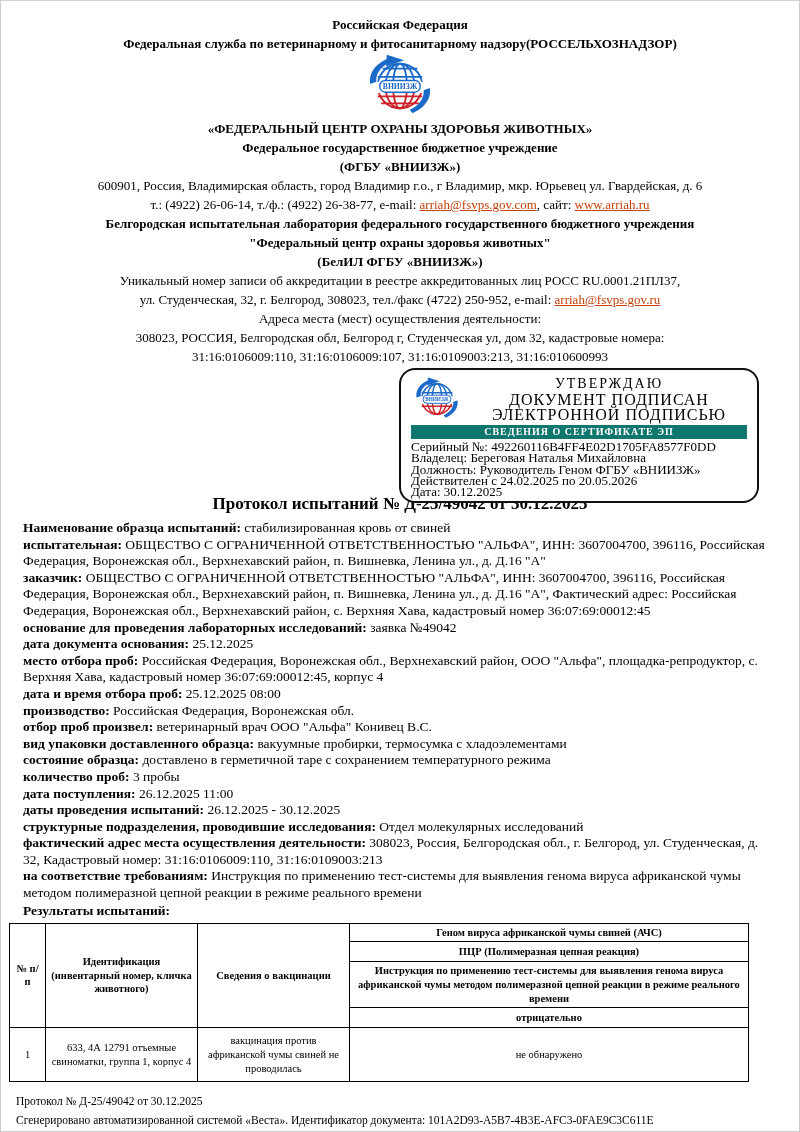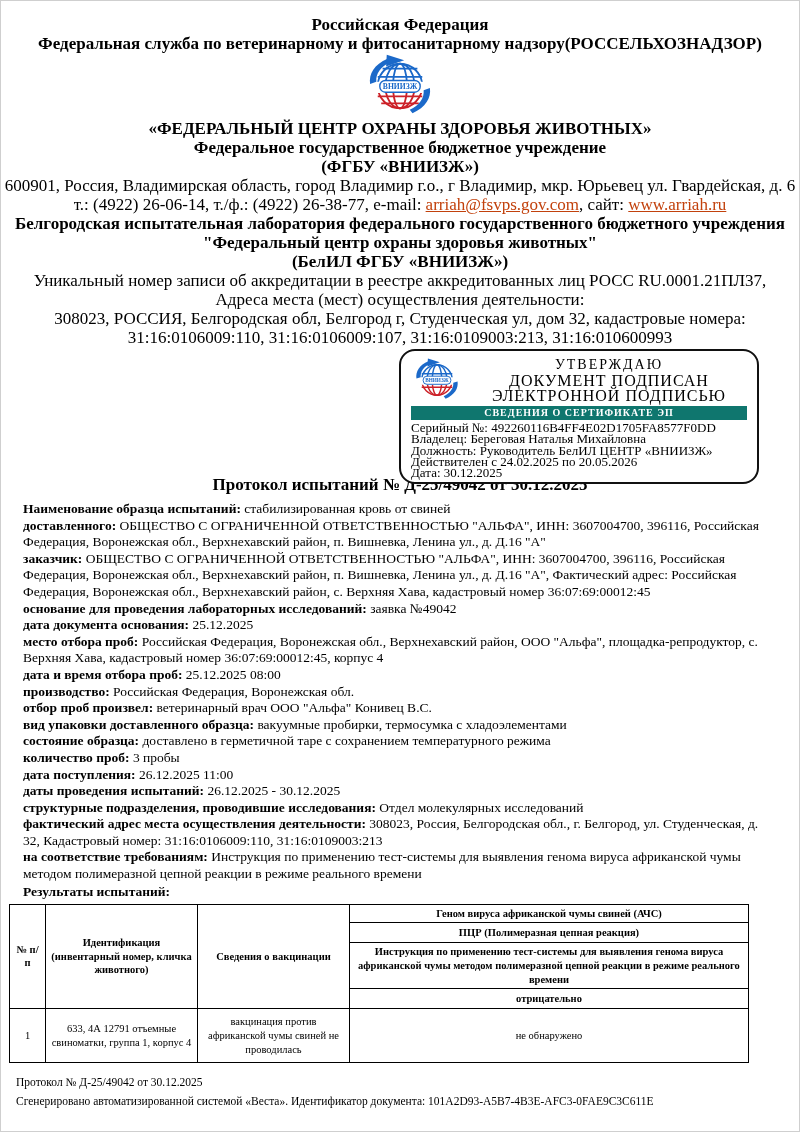--- a/index.html
+++ b/index.html
@@ -4,21 +4,21 @@
 <style>
   * { margin:0; padding:0; box-sizing:border-box; }
   html,body { background:#e8e8e8; }
   .page {
     width:800px; height:1132px; margin:0 auto; background:#ffffff;
     border:1px solid #cfcfcf; overflow:hidden; position:relative;
     font-family:"Liberation Serif","DejaVu Serif",serif; color:#000;
     padding-top:14px;
   }
   .hdr { text-align:center; }
-  .hline { font-size:17px; line-height:19px; }
+  .hline { font-size:13px; line-height:19px; }
   .b { font-weight:bold; }
   .logo-wrap { margin:1px auto; width:96px; height:64px; }
   a.link { color:#c2410c; text-decoration:underline; cursor:pointer; }
 
   
   .stamp-zone { position:relative; height:122px; }
   .stamp {
     position:absolute; top:2px; right:40px; width:360px;
     border:2.5px solid #111; border-radius:16px; background:#fff;
     padding:5px 10px 4px 10px;
@@ -95,20 +95,21 @@
 
     <div class="hline b">«ФЕДЕРАЛЬНЫЙ ЦЕНТР ОХРАНЫ ЗДОРОВЬЯ ЖИВОТНЫХ»</div>
     <div class="hline b">Федеральное государственное бюджетное учреждение</div>
     <div class="hline b">(ФГБУ «ВНИИЗЖ»)</div>
     <div class="hline">600901, Россия, Владимирская область, город Владимир г.о., г Владимир, мкр. Юрьевец ул. Гвардейская, д. 6</div>
     <div class="hline"><span>т.: (4922) 26-06-14, т./ф.: (4922) 26-38-77, e-mail: </span><a class="link">arriah@fsvps.gov.com</a><span>, сайт: </span><a class="link">www.arriah.ru</a></div>
     <div class="hline b">Белгородская испытательная лаборатория федерального государственного бюджетного учреждения</div>
     <div class="hline b">"Федеральный центр охраны здоровья животных"</div>
     <div class="hline b">(БелИЛ ФГБУ «ВНИИЗЖ»)</div>
     <div class="hline">Уникальный номер записи об аккредитации в реестре аккредитованных лиц РОСС RU.0001.21ПЛ37,</div>
+    <div class="hline"><span>ул. Студенческая, 32, г. Белгород, 308023, тел./факс (4722) 250-952, e-mail: </span><a class="link">arriah@fsvps.gov.ru</a></div>
     <div class="hline">Адреса места (мест) осуществления деятельности:</div>
     <div class="hline">308023, РОССИЯ, Белгородская обл, Белгород г, Студенческая ул, дом 32, кадастровые номера:</div>
     <div class="hline">31:16:0106009:110, 31:16:0106009:107, 31:16:0109003:213, 31:16:010600993</div>
   </div>
 
   <div class="stamp-zone">
     <div class="stamp">
       <div class="stamp-top">
         <svg class="stamp-logo" viewBox="0 0 104 92">
           <defs>
@@ -140,32 +141,32 @@
         <div class="stamp-top-text">
           <div class="stamp-approve">УТВЕРЖДАЮ</div>
           <div class="stamp-signed">ДОКУМЕНТ ПОДПИСАН</div>
           <div class="stamp-signed">ЭЛЕКТРОННОЙ ПОДПИСЬЮ</div>
         </div>
       </div>
       <div class="stamp-bar">СВЕДЕНИЯ О СЕРТИФИКАТЕ ЭП</div>
       <div class="stamp-details">
         <div>Серийный №: 492260116B4FF4E02D1705FA8577F0DD</div>
         <div>Владелец: Береговая Наталья Михайловна</div>
-        <div>Должность: Руководитель БелИЛ ЦЕНТР «ВНИИЗЖ»</div>
+        <div>Должность: Руководитель Геном ФГБУ «ВНИИЗЖ»</div>
         <div>Действителен с 24.02.2025 по 20.05.2026</div>
         <div>Дата: 30.12.2025</div>
       </div>
     </div>
   </div>
 
   <div class="doc-title">Протокол испытаний № Д-25/49042 от 30.12.2025</div>
 
   <div class="body-text">
     <p><b>Наименование образца испытаний:</b> <span>стабилизированная кровь от свиней</span></p>
-    <p><b>доставленного:</b> <span>ОБЩЕСТВО С ОГРАНИЧЕННОЙ ОТВЕТСТВЕННОСТЬЮ "АЛЬФА", ИНН: 3607004700, 396116, Российская Федерация, Воронежская обл., Верхнехавский район, п. Вишневка, Ленина ул., д. Д.16 "А"</span></p>
+    <p><b>испытательная:</b> <span>ОБЩЕСТВО С ОГРАНИЧЕННОЙ ОТВЕТСТВЕННОСТЬЮ "АЛЬФА", ИНН: 3607004700, 396116, Российская Федерация, Воронежская обл., Верхнехавский район, п. Вишневка, Ленина ул., д. Д.16 "А"</span></p>
     <p><b>заказчик:</b> <span>ОБЩЕСТВО С ОГРАНИЧЕННОЙ ОТВЕТСТВЕННОСТЬЮ "АЛЬФА", ИНН: 3607004700, 396116, Российская Федерация, Воронежская обл., Верхнехавский район, п. Вишневка, Ленина ул., д. Д.16 "А", Фактический адрес: Российская Федерация, Воронежская обл., Верхнехавский район, с. Верхняя Хава, кадастровый номер 36:07:69:00012:45</span></p>
     <p><b>основание для проведения лабораторных исследований:</b> <span>заявка №49042</span></p>
     <p><b>дата документа основания:</b> <span>25.12.2025</span></p>
     <p><b>место отбора проб:</b> <span>Российская Федерация, Воронежская обл., Верхнехавский район, ООО "Альфа", площадка-репродуктор, с. Верхняя Хава, кадастровый номер 36:07:69:00012:45, корпус 4</span></p>
     <p><b>дата и время отбора проб:</b> <span>25.12.2025 08:00</span></p>
     <p><b>производство:</b> <span>Российская Федерация, Воронежская обл.</span></p>
     <p><b>отбор проб произвел:</b> <span>ветеринарный врач ООО "Альфа" Конивец В.С.</span></p>
     <p><b>вид упаковки доставленного образца:</b> <span>вакуумные пробирки, термосумка с хладоэлементами</span></p>
     <p><b>состояние образца:</b> <span>доставлено в герметичной таре с сохранением температурного режима</span></p>
     <p><b>количество проб:</b> <span>3 пробы</span></p>

